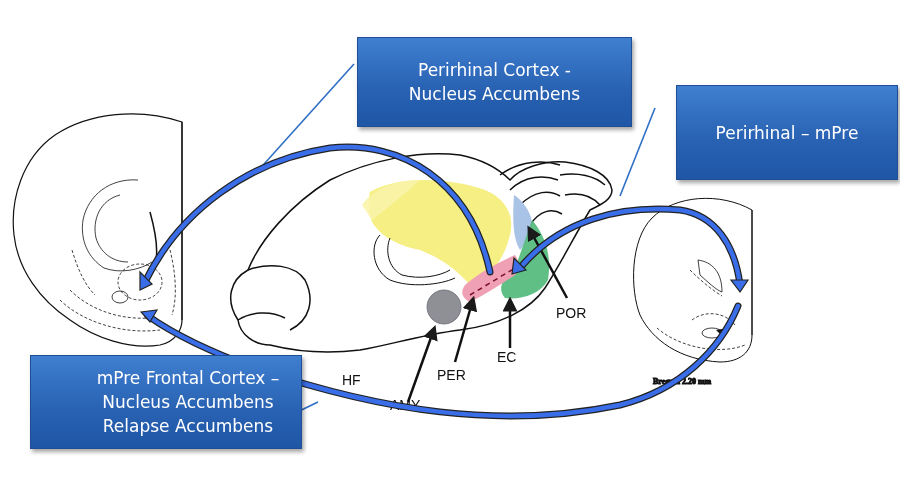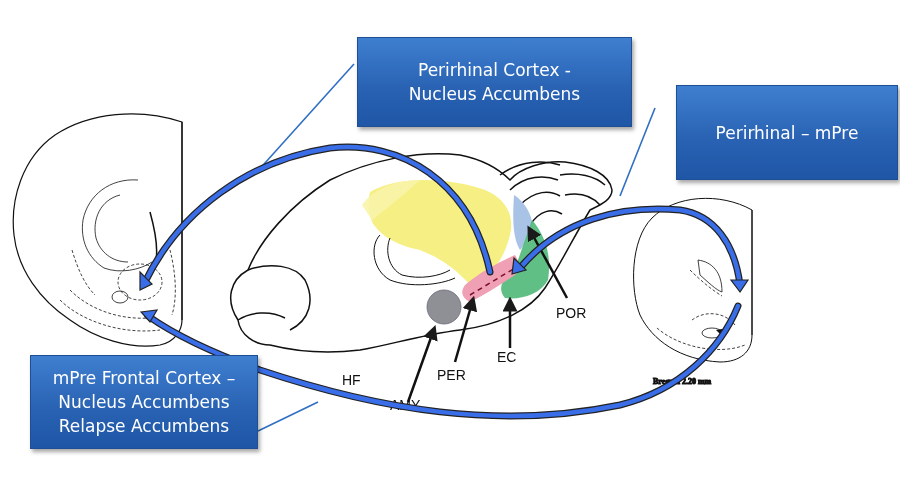--- a/index.html
+++ b/index.html
@@ -13,21 +13,21 @@
     color:#ffffff;
     text-align:center;
     font-family:"DejaVu Sans", sans-serif;
     font-size:17px;
     line-height:24px;
     display:flex; flex-direction:column; justify-content:center; align-items:center;
   }
   .callout span { display:block; white-space:nowrap; }
   #box-per-nac { left:357px; top:37px; width:273px; height:88px; }
   #box-per-mpfc { left:676px; top:85px; width:220px; height:93px; }
-  #box-mpfc-nac { left:30px; top:355px; width:226px; height:92px; }
+  #box-mpfc-nac { left:30px; top:355px; width:226px; height:92px;padding-left:44px; }
   .svg-label { font-family:"Liberation Sans", sans-serif; font-size:14px; fill:#111; }
   .bregma { font-family:"Liberation Serif", serif; font-size:8px; font-weight:bold; fill:#111; }
 </style>
 </head>
 <body>
 
 <svg id="canvas" viewBox="0 0 900 484" xmlns="http://www.w3.org/2000/svg">
   <defs>
     <marker id="arrowhead" markerWidth="6" markerHeight="6" refX="3" refY="3" orient="auto" markerUnits="strokeWidth">
       <path d="M0,0 L6,3 L0,6 Z" fill="#1a1a1a"></path>

